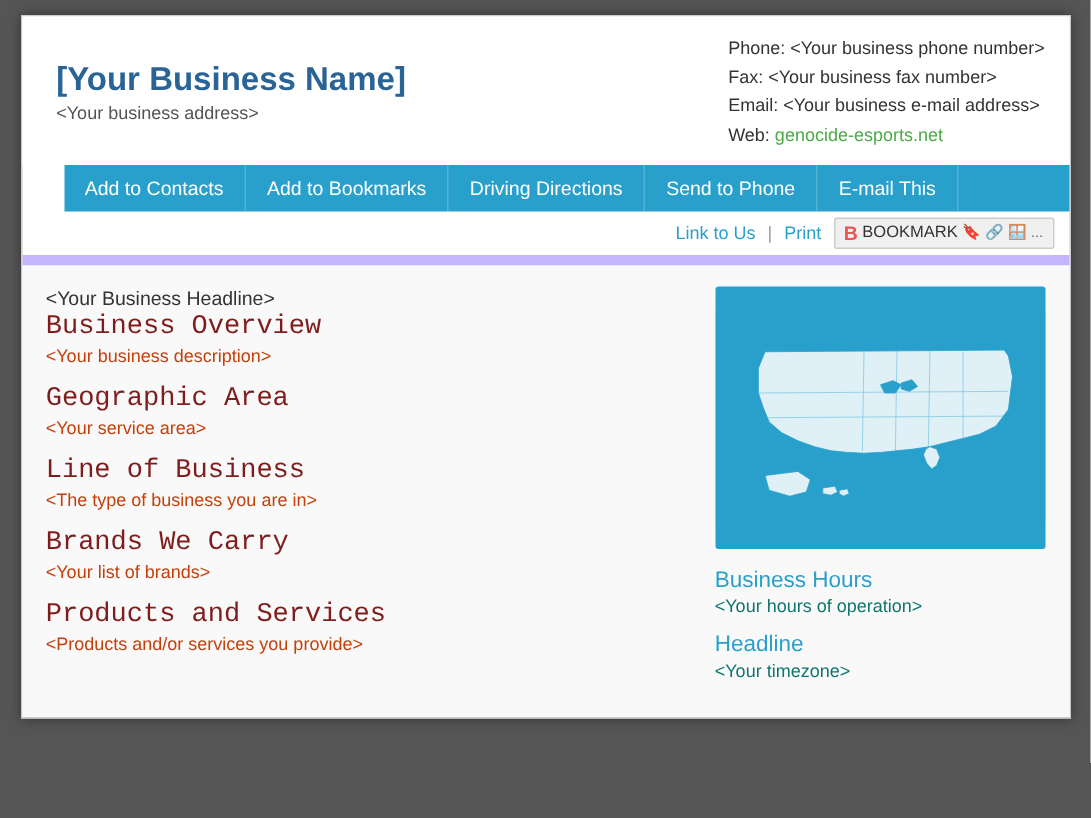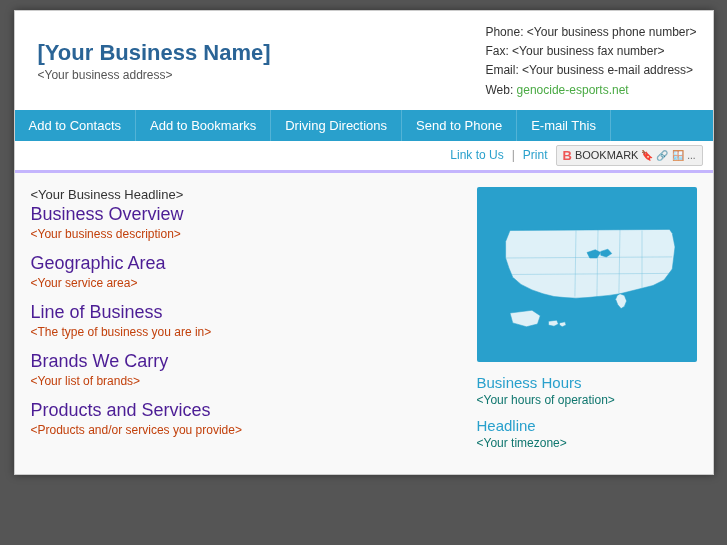--- a/index.html
+++ b/index.html
@@ -45,36 +45,37 @@
     }
     .header-right .web-link {
       color: #4aaa44;
     }
     
     .navbar {
       background: #29a0cc;
       display: flex;
       align-items: flex-end;
       padding: 0;
+      margin-left: 28px;
     }
     .navbar-item {
       color: #fff;
       font-size: 13px;
       padding: 8px 14px;
       cursor: pointer;
       white-space: nowrap;
       border-right: 1px solid rgba(255,255,255,0.2);
     }
     
     .toolbar-row {
       display: flex;
       justify-content: flex-end;
       align-items: center;
       padding: 4px 10px;
-      border-bottom: 3px solid #c4b5fd;
+      border-bottom: 7px solid #c4b5fd;
       gap: 8px;
     }
     .toolbar-link {
       color: #29a0cc;
       font-size: 12px;
       cursor: pointer;
       text-decoration: none;
     }
     .toolbar-divider {
       color: #999;
@@ -112,22 +113,23 @@
       width: 220px;
       flex-shrink: 0;
     }
     .section-headline {
       font-size: 13px;
       color: #333;
       margin-bottom: 2px;
     }
     .section-title {
       font-size: 18px;
-      color: #4c1d95;
+      color: #7f1d1d;
       margin-bottom: 2px;
+      font-family: Liberation Mono, monospace;
     }
     .section-desc {
       font-size: 12px;
       color: #c2410c;
       margin-bottom: 12px;
     }
     
     .map-container {
       width: 100%;
       height: 175px;

